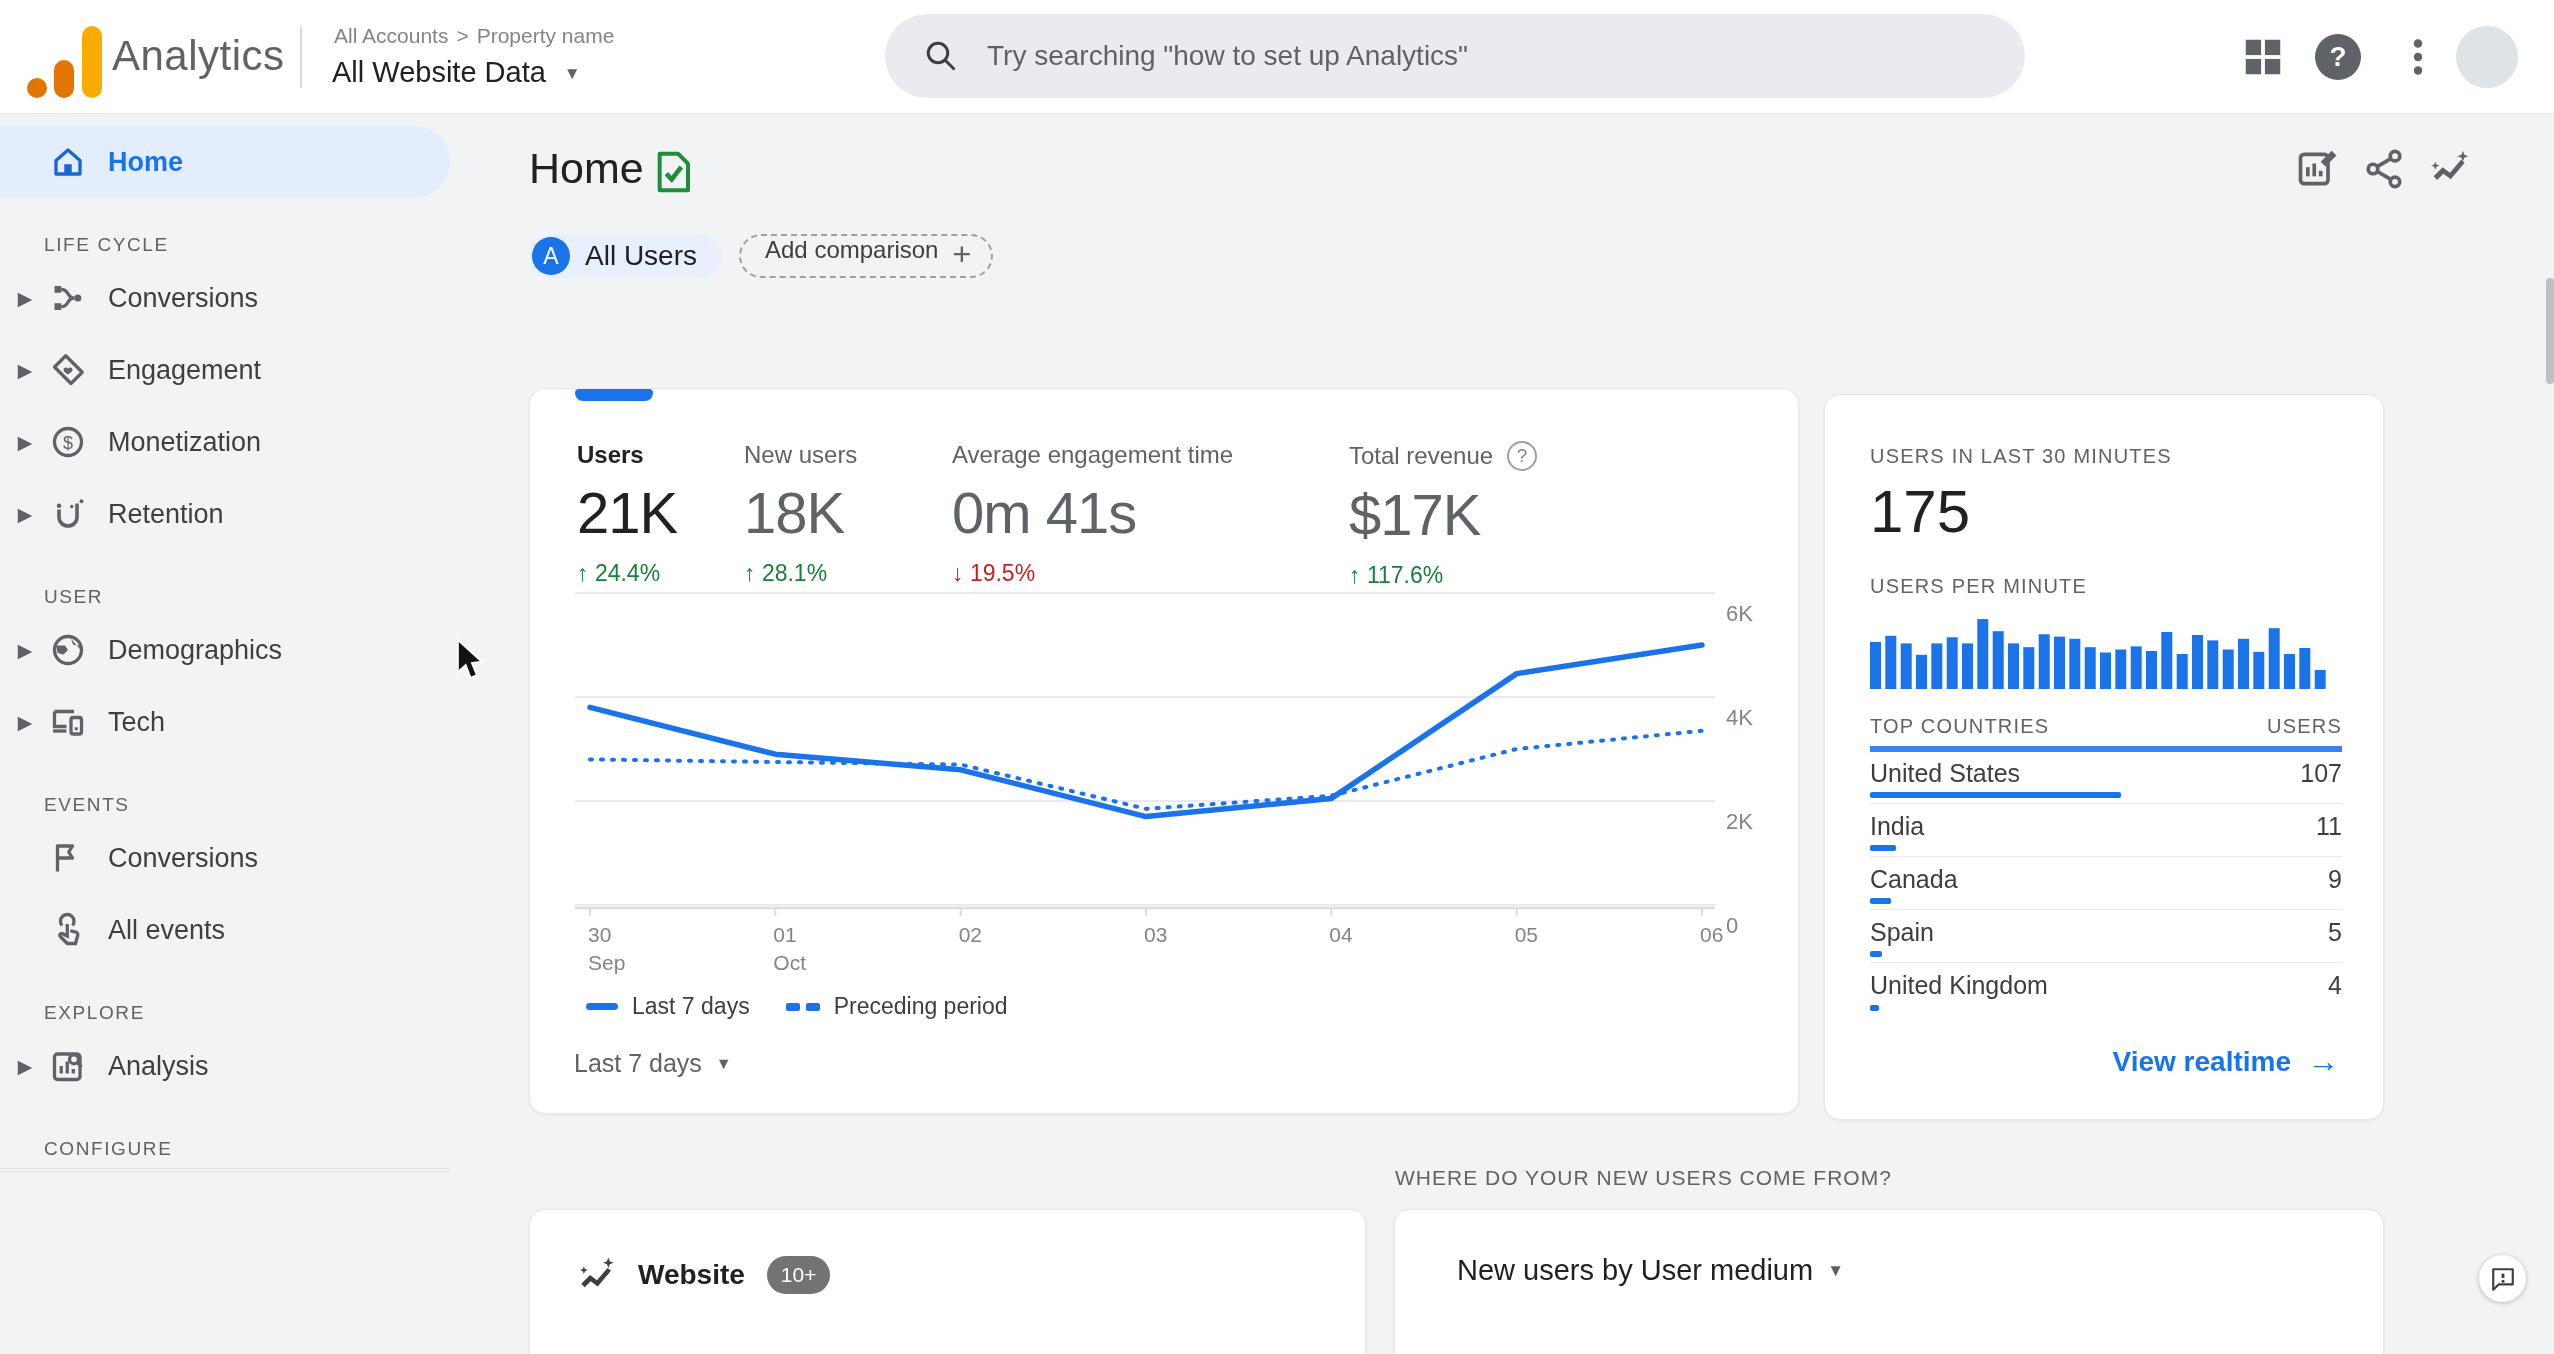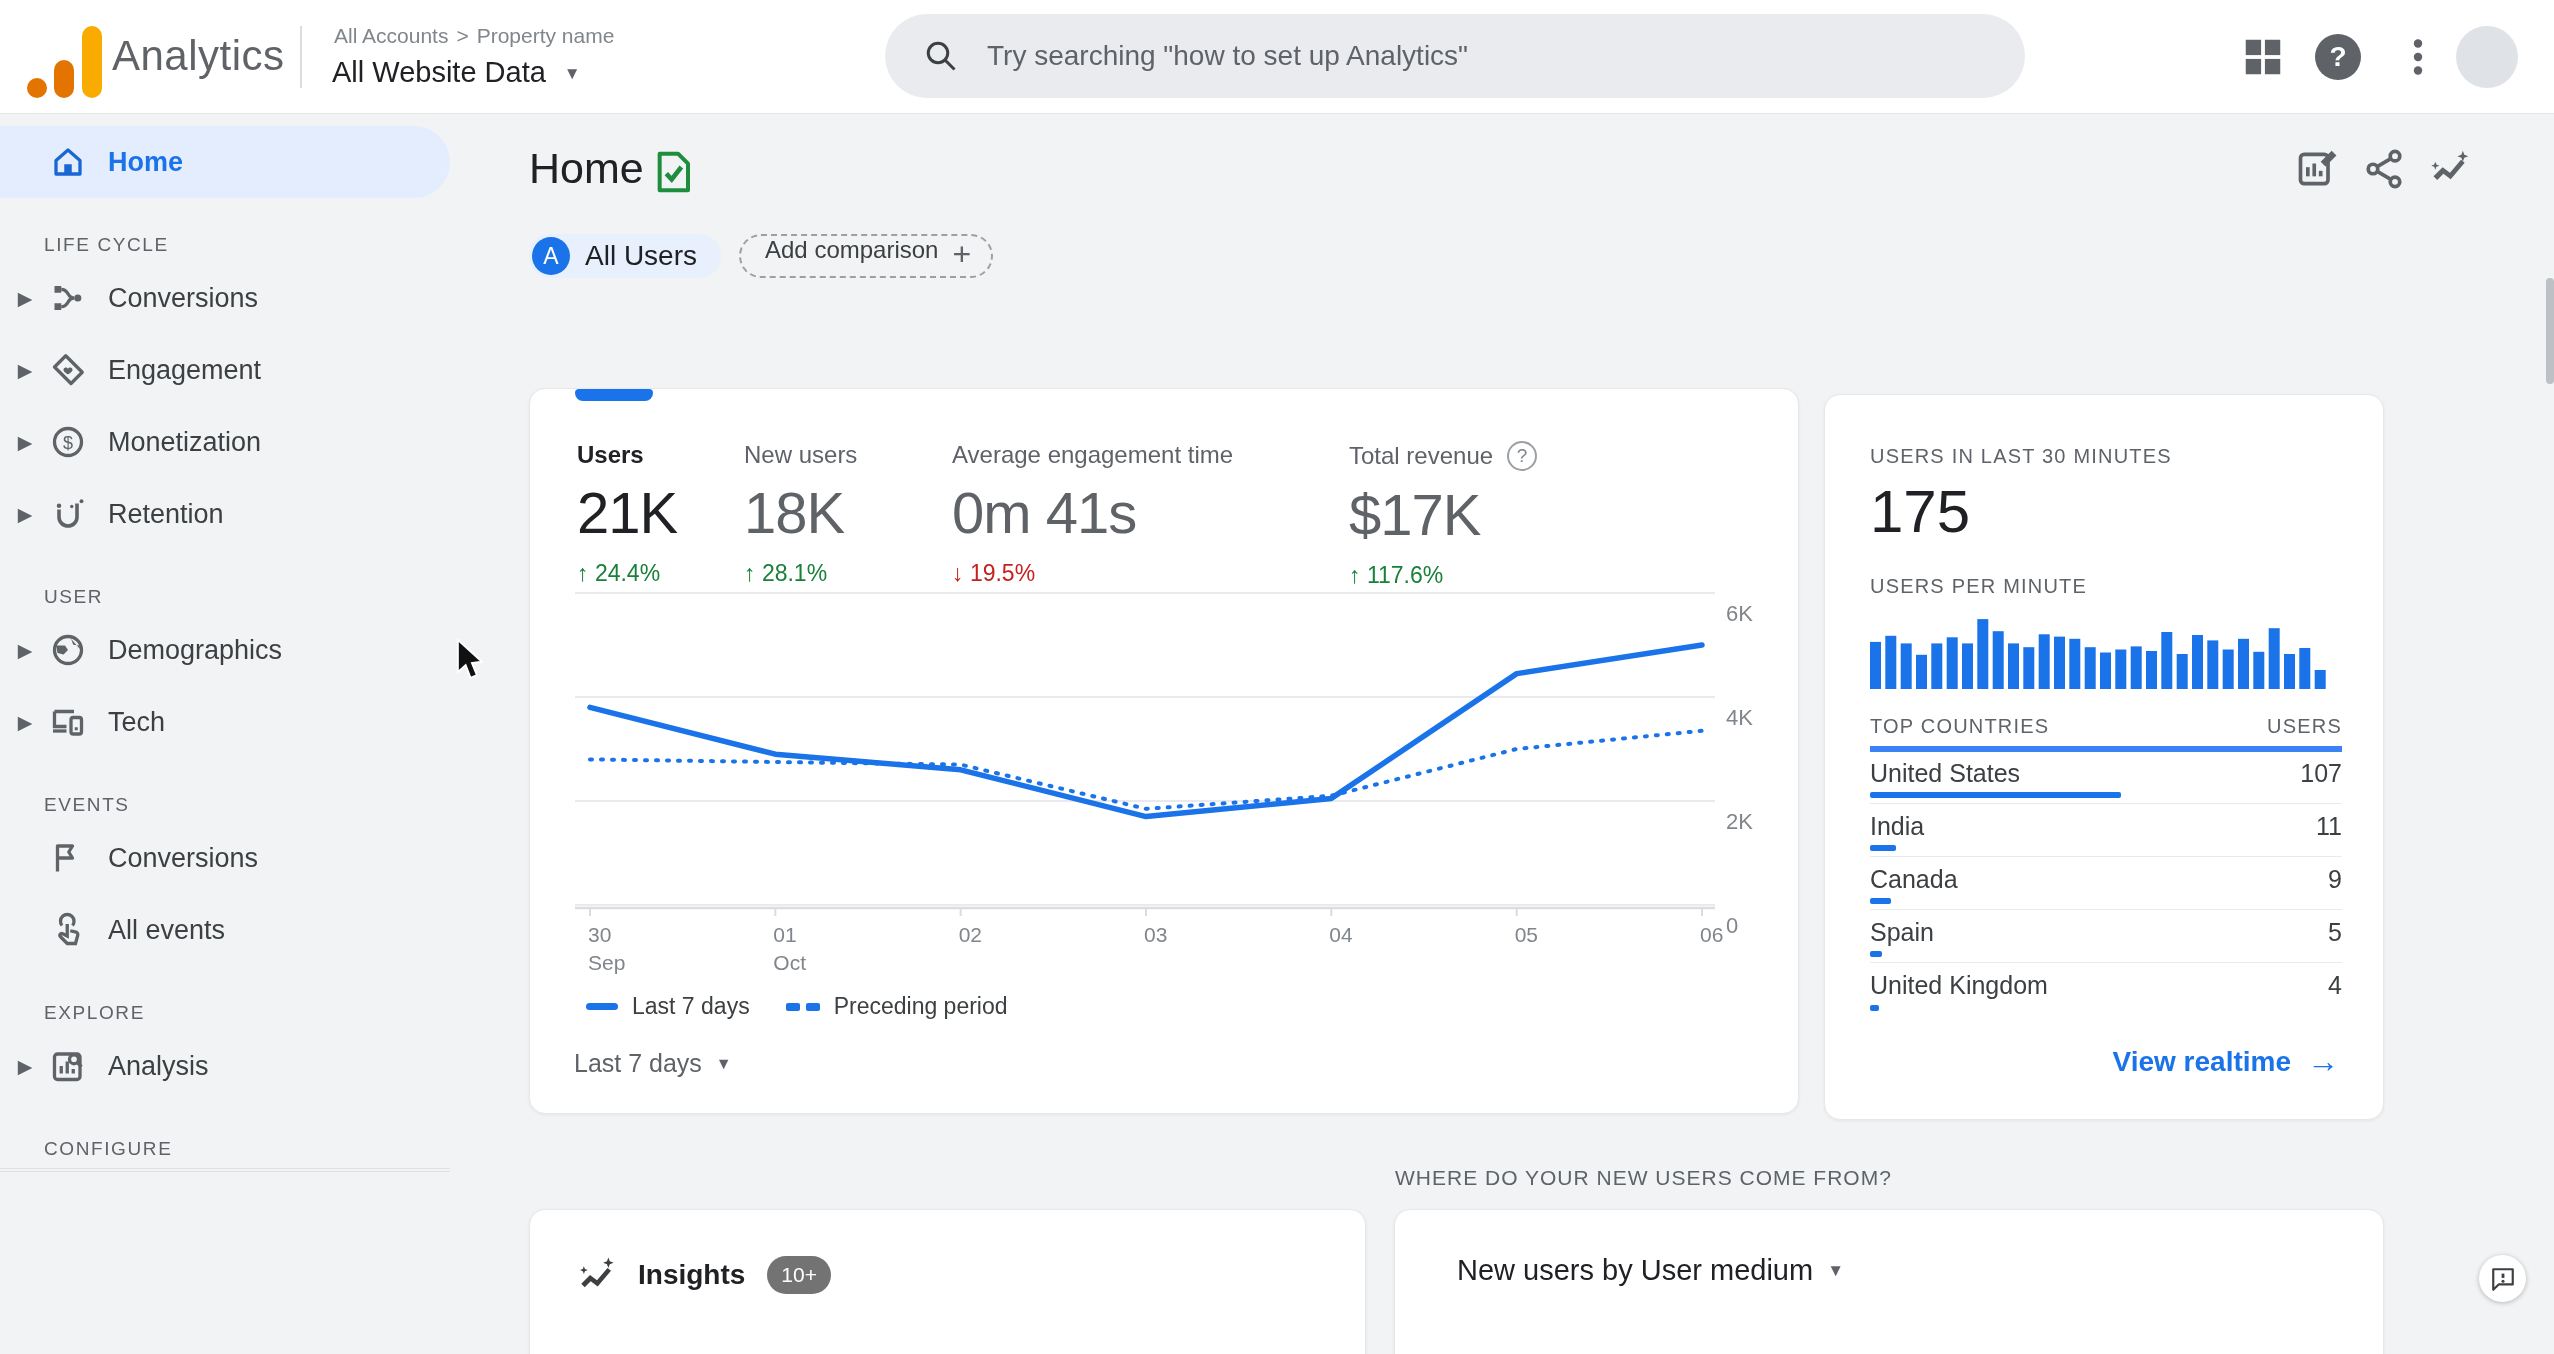--- a/index.html
+++ b/index.html
@@ -457,21 +457,21 @@
 
   <div class="section-q">WHERE DO YOUR NEW USERS COME FROM?</div>
 
   <section class="card insights-card">
     <div class="ins-head">
       <svg width="42" height="42" viewBox="0 0 24 24" fill="#3c4043">
           <path d="M3 17 l5-5 4 3 6-7 2 1.6-7.6 9-4-3L5 19z"></path>
           <path d="M18.5 2 l.8 2.2 2.2.8 -2.2.8 -.8 2.2 -.8-2.2 -2.2-.8 2.2-.8z"></path>
           <path d="M4.5 7 l.6 1.6 1.6.6 -1.6.6 -.6 1.6 -.6-1.6 -1.6-.6 1.6-.6z"></path>
         </svg>
-      <span class="t">Insights</span>
+      <span class="t">Website</span>
       <span class="ins-badge">10+</span>
     </div>
 
   </section>
 
   <section class="card newusers-card">
     <div class="nu-title">
       <span>New users by User medium</span><span class="caret">▼</span>
     </div>
 

